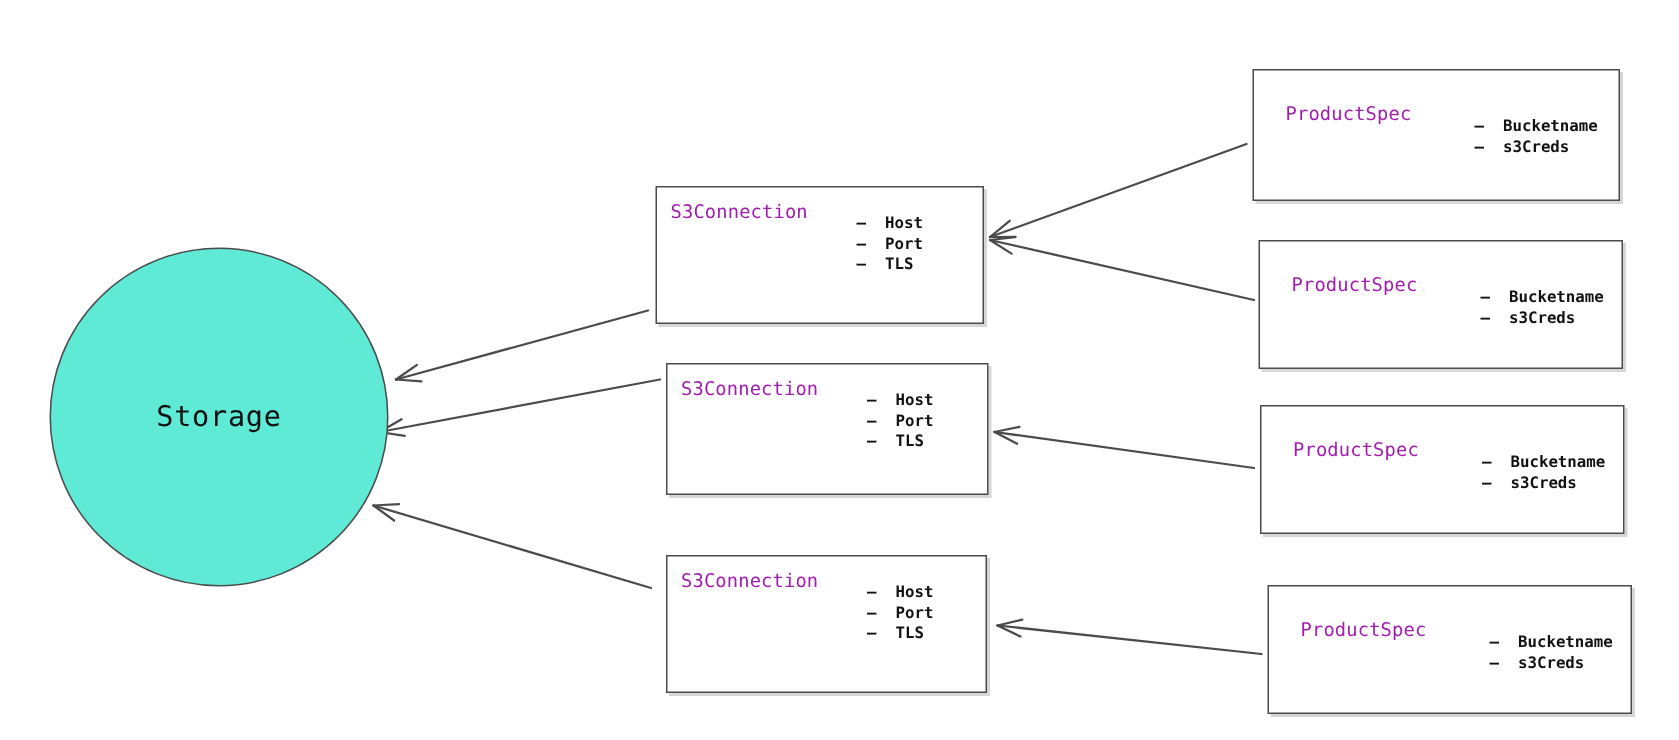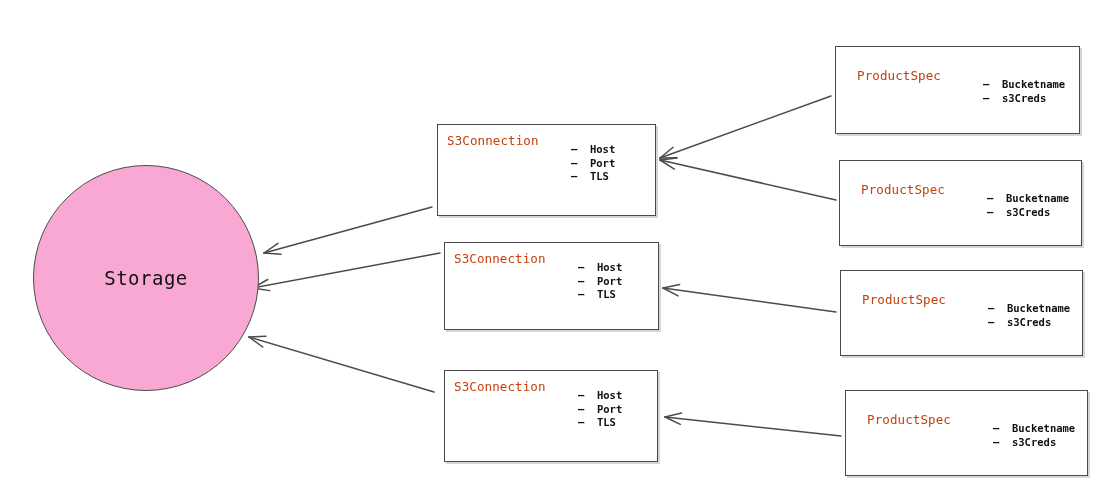--- a/index.html
+++ b/index.html
@@ -26,41 +26,41 @@
   .node-box {
     position: absolute;
     box-sizing: border-box;
     background: #ffffff;
     border: 1.6px solid #4b4b4b;
     box-shadow: 2px 2px 0 rgba(120,120,120,0.30);
   }
   .node-title {
     position: absolute;
     font-size: 12.5px;
-    color: #c2410c;
+    color: #a21caf;
     letter-spacing: 0.1px;
     white-space: nowrap;
   }
   .attr-list {
     position: absolute;
     font-size: 10.5px;
     color: #111111;
     line-height: 13.5px;
     white-space: nowrap;
     font-weight: bold;
   }
   .attr-item::before {
     content: "\2013\00a0\00a0";
   }
   .circle-node {
     position: absolute;
     box-sizing: border-box;
     border: 1.7px solid #4b4b4b;
     border-radius: 50%;
-    background: #f9a8d4;
+    background: #5eead4;
     display: flex;
     align-items: center;
     justify-content: center;
   }
   .circle-label {
     font-size: 19px;
     color: #111111;
     letter-spacing: 0.5px;
   }
 </style>

